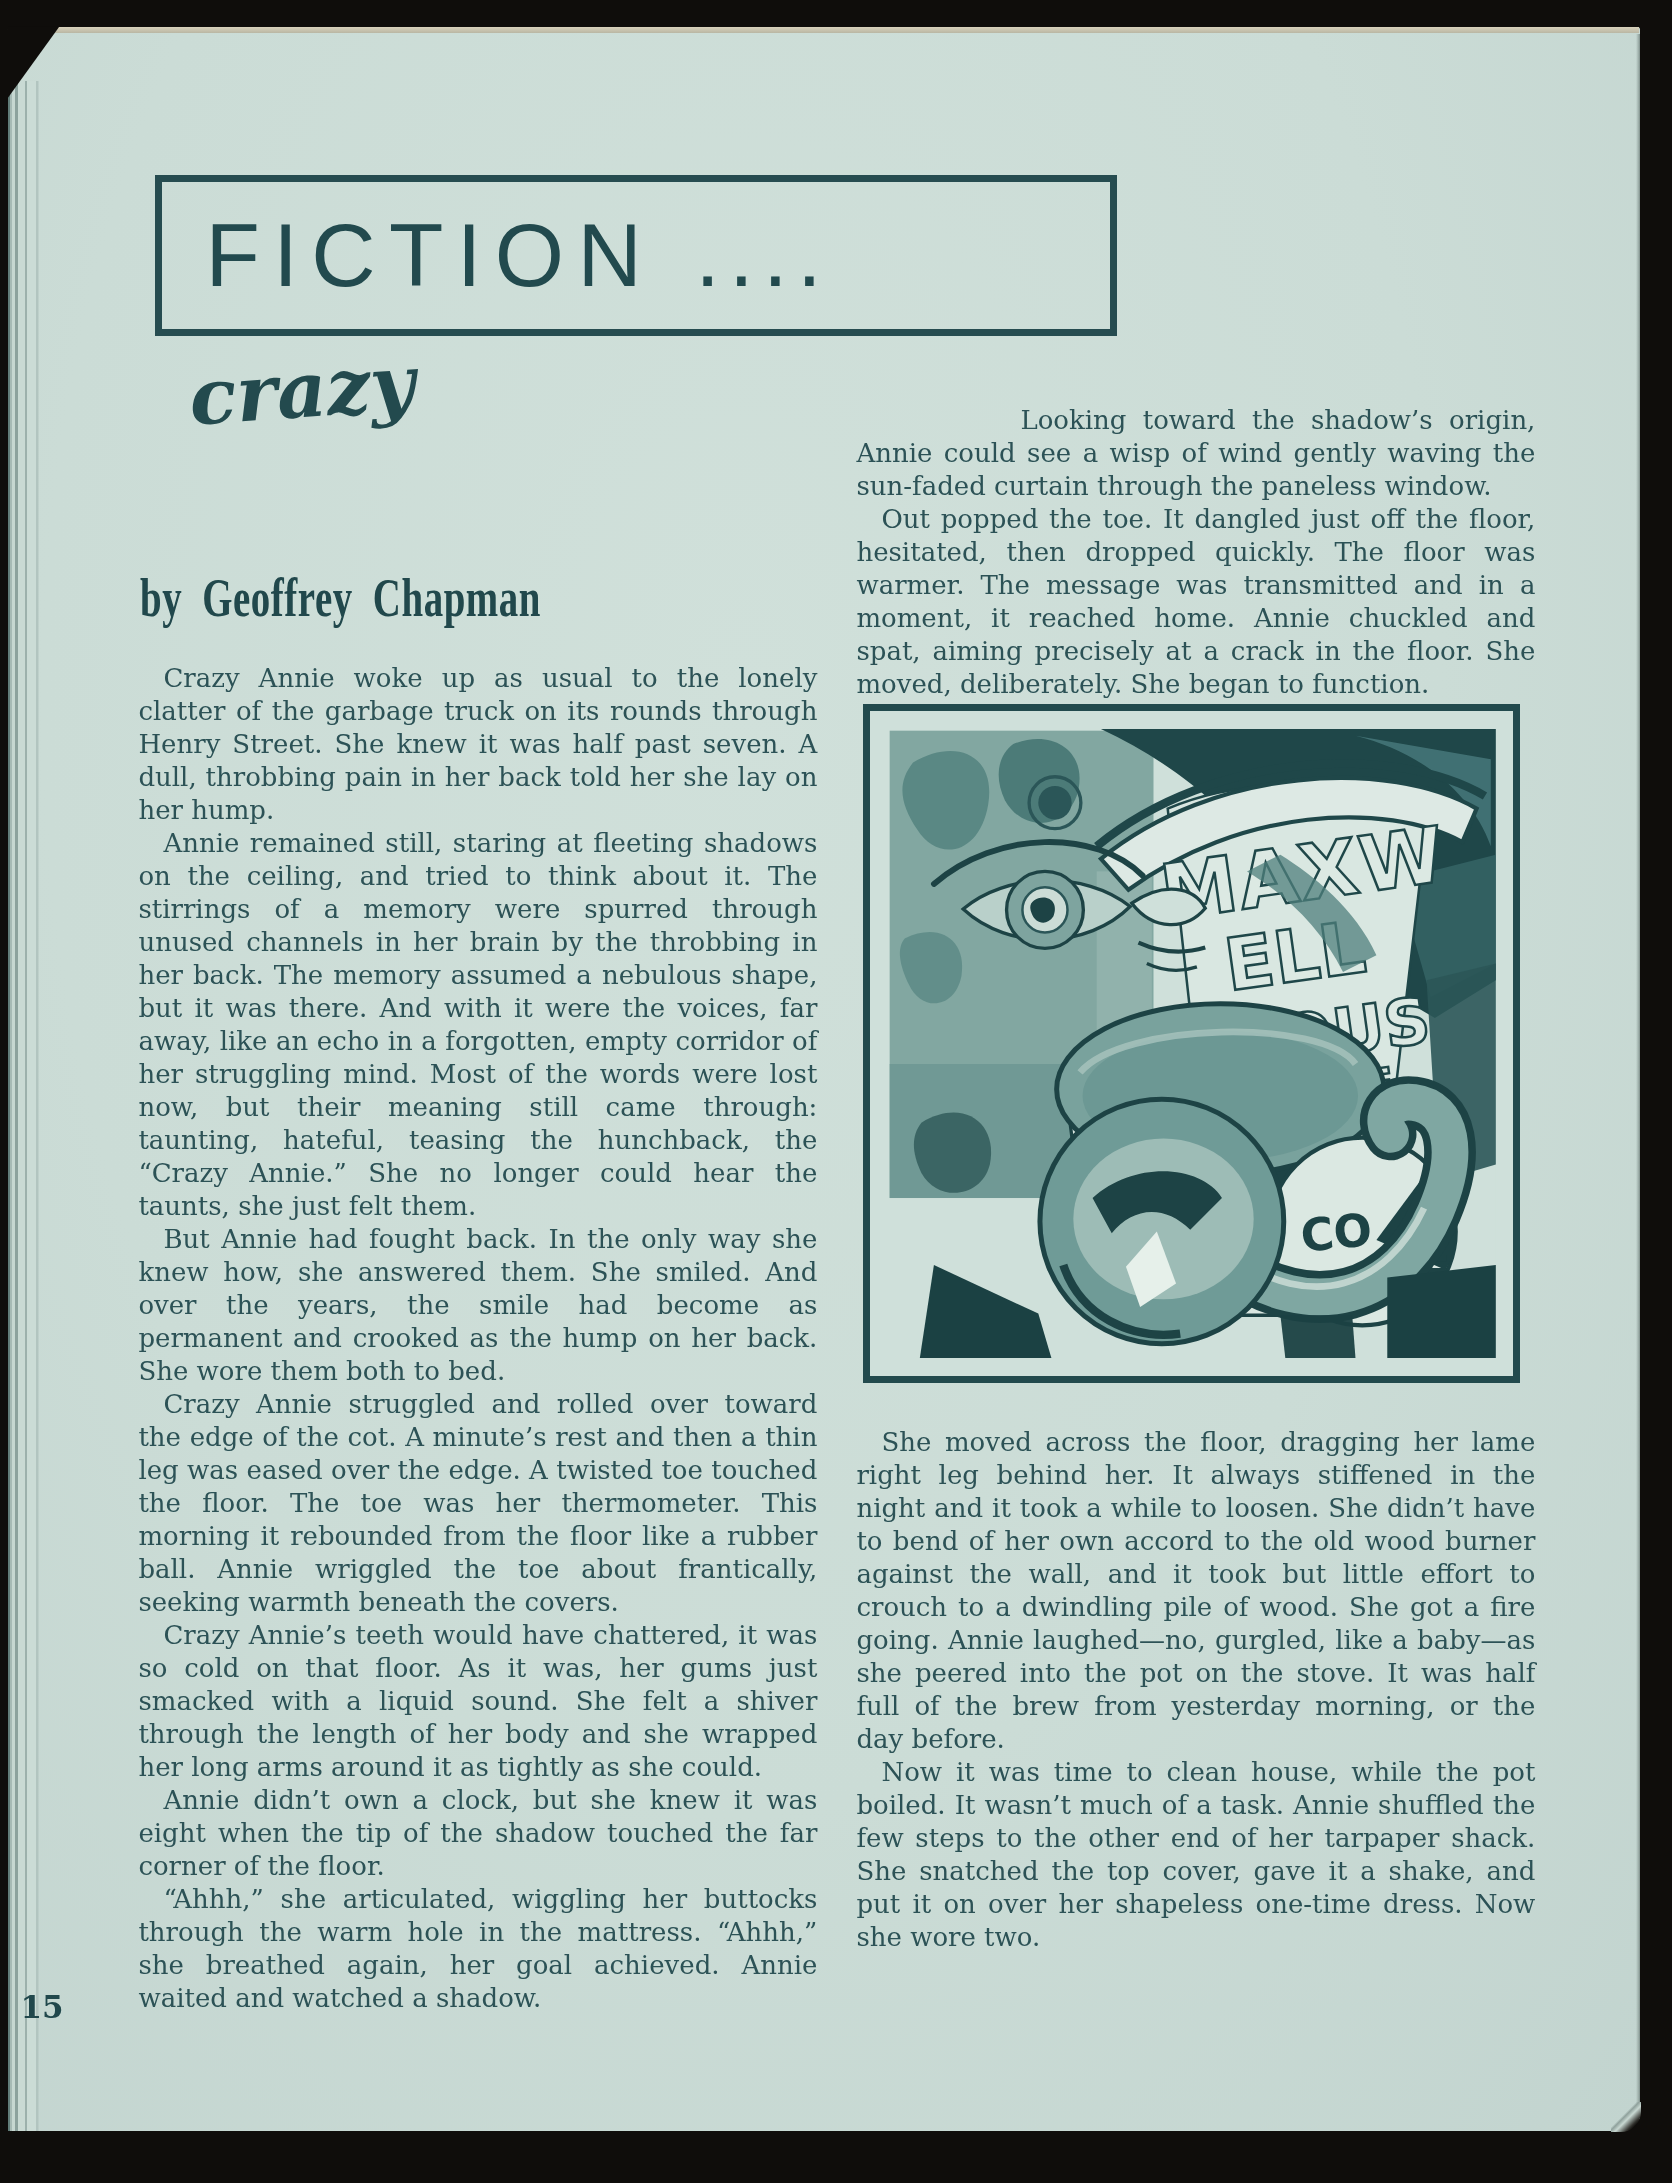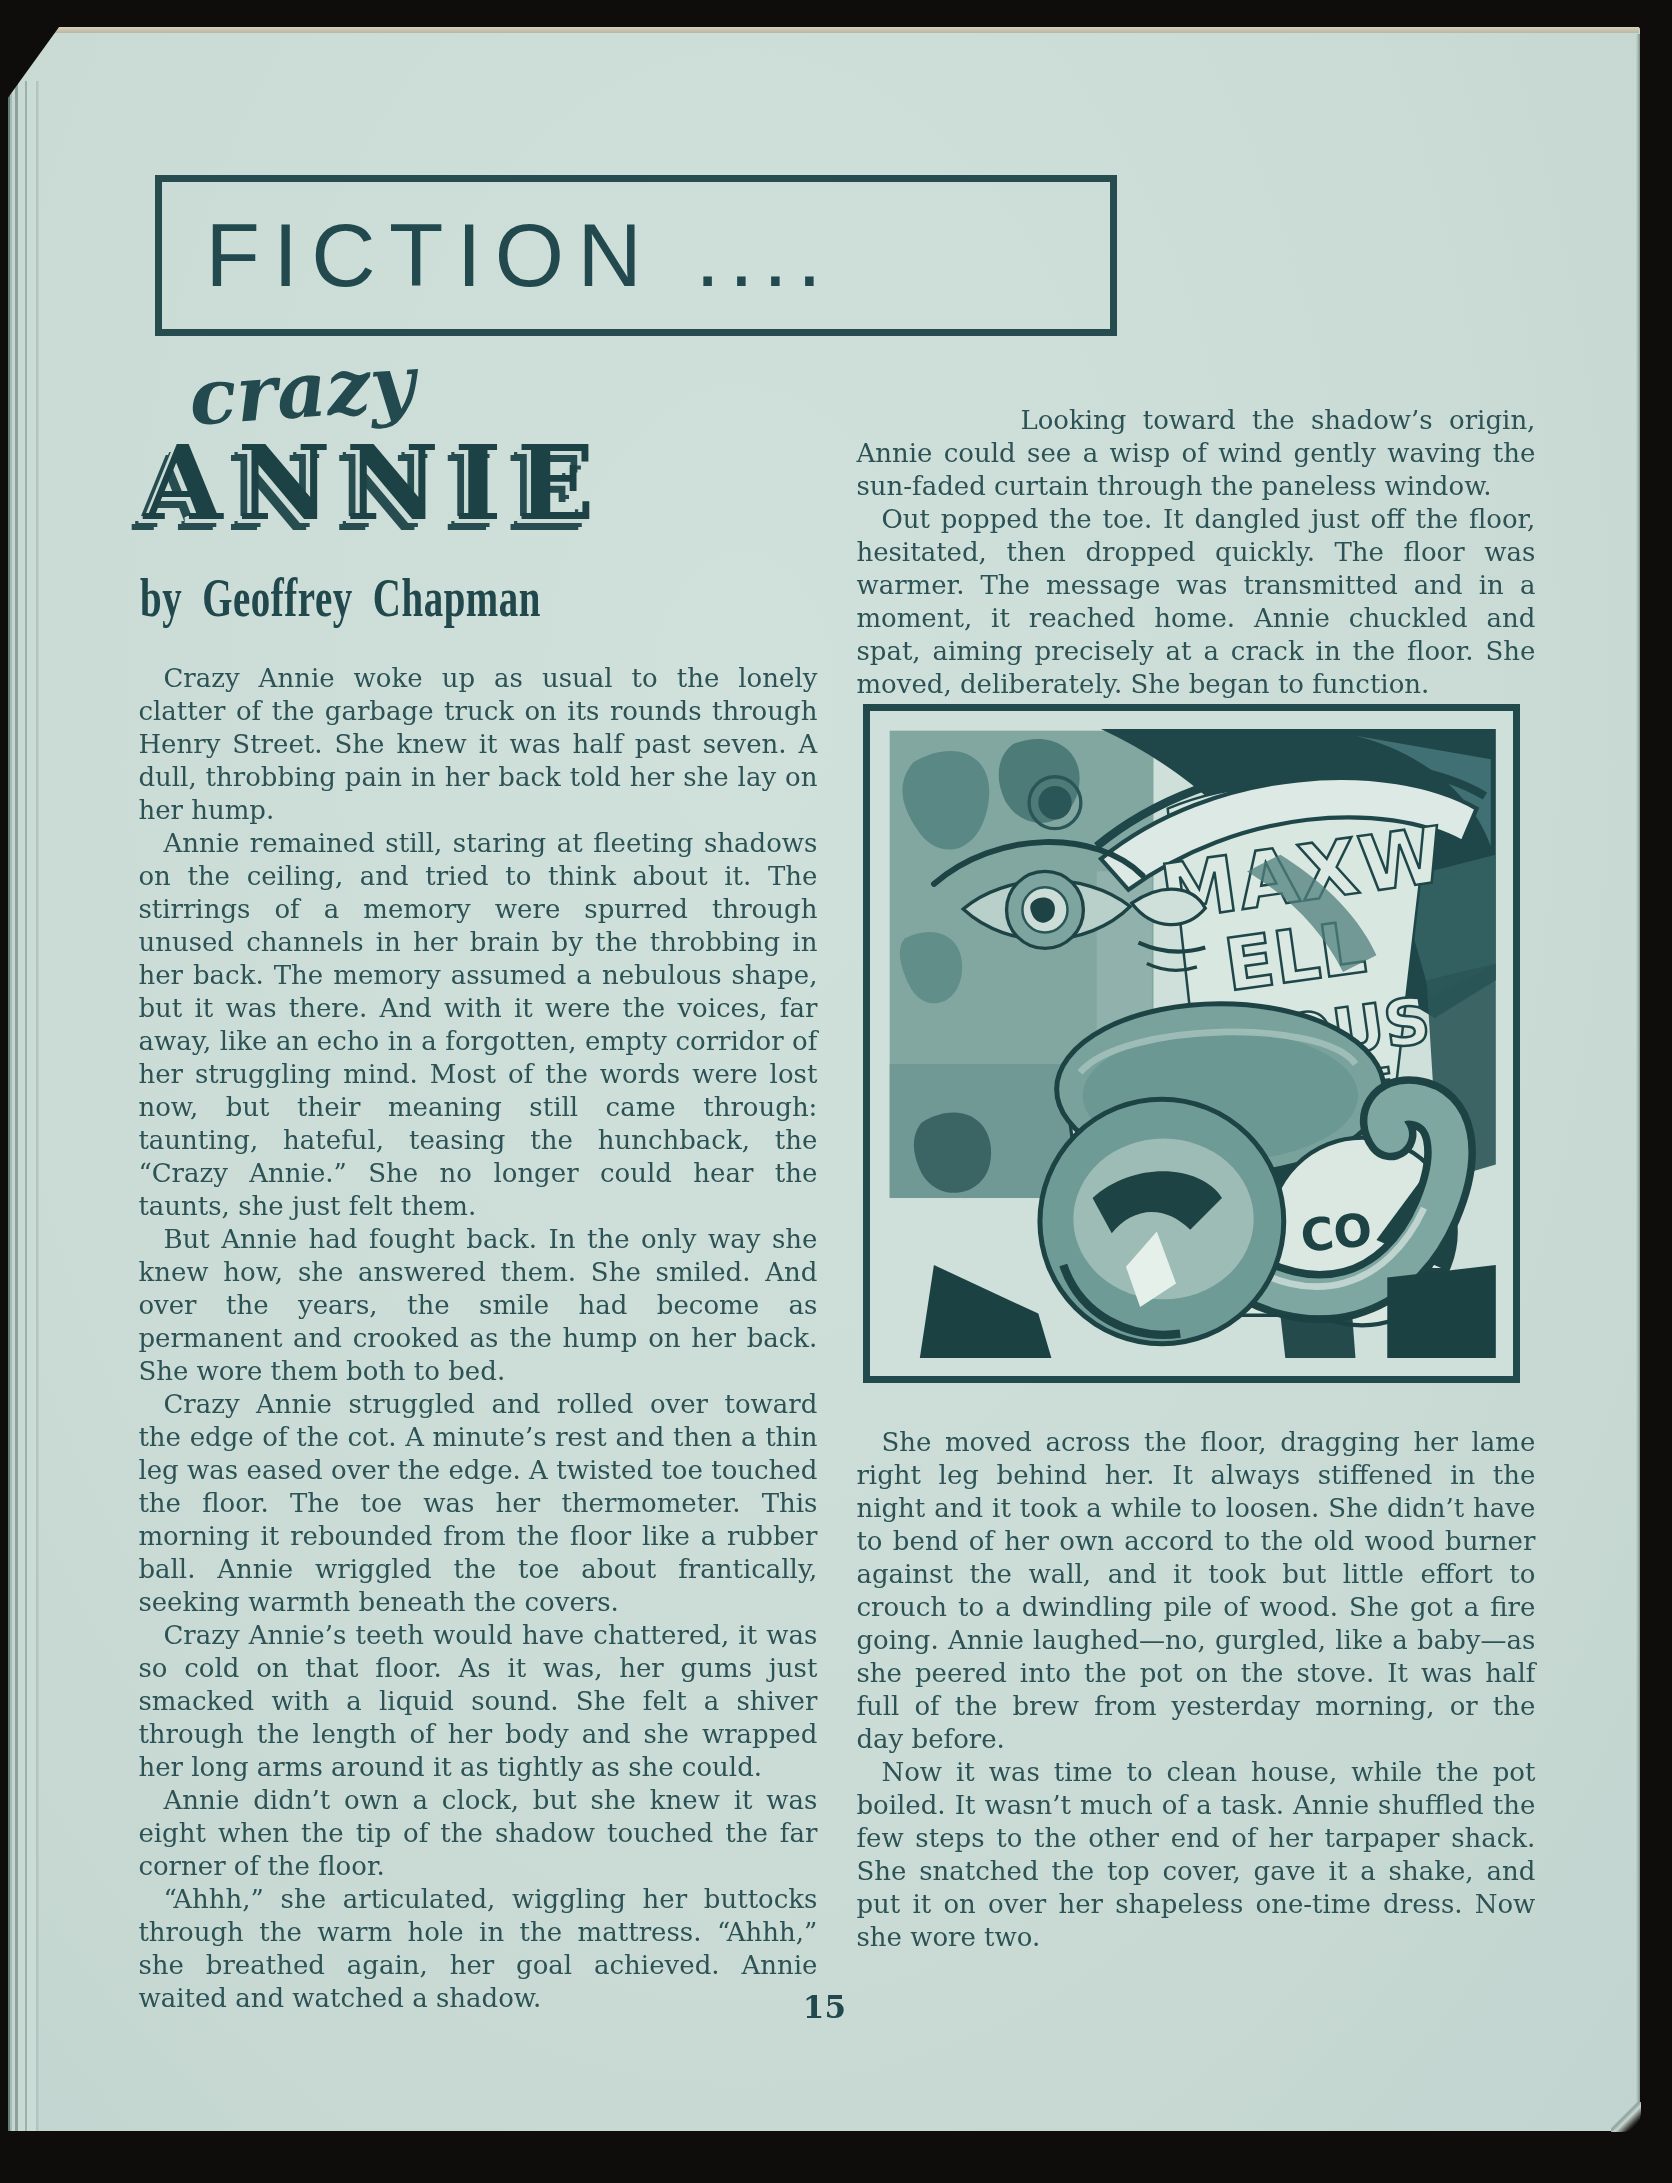--- a/index.html
+++ b/index.html
@@ -82,39 +82,38 @@
   .col p.continued{text-indent:164px;}
   .col-left{left:130px;top:599px;}
   .col-right-top{left:848px;top:341px;}
   .col-right-bottom{left:848px;top:1363px;}
   .illustration{
     position:absolute;left:855px;top:677px;width:657px;height:679px;
     box-sizing:border-box;border:7.5px solid #224a4d;background:#cfe0da;padding:17.6px;
   }
   .illustration svg{width:100%;height:100%;display:block;}
   .page-number{
-    position:absolute;left:0;width:1632px;top:1962px;text-align:center;
-    font-family:"DejaVu Serif",serif;font-weight:bold;font-size:31px;color:#21484c;
+    position:absolute;left:0;width:1632px;top:1962px;
+    font-family:"DejaVu Serif",serif;font-weight:bold;font-size:31px;color:#21484c;padding-left:12px;
   }
 </style>
 </head>
 <body>
 
 <div class="page">
   <div class="top-edge"></div>
   <div class="right-edge"></div>
   <div class="spine"></div>
   <div class="corner-black"></div>
 
   <div class="fiction-box">
     <div class="fiction-text"><span>FICTION</span><span class="fiction-dots">....</span></div>
   </div>
 
   <div class="title-script">crazy</div>
-  <div class="title-main">ANNIE</div>
   <div class="title-byline">by Geoffrey Chapman</div>
 
   <div class="col col-left">
     <p>Crazy Annie woke up as usual to the lonely clatter of the garbage truck on its rounds through Henry Street. She knew it was half past seven. A dull, throbbing pain in her back told her she lay on her hump.</p>
     <p>Annie remained still, staring at fleeting shadows on the ceiling, and tried to think about it. The stirrings of a memory were spurred through unused channels in her brain by the throbbing in her back. The memory assumed a nebulous shape, but it was there. And with it were the voices, far away, like an echo in a forgotten, empty corridor of her struggling mind. Most of the words were lost now, but their meaning still came through:  taunting, hateful, teasing the hunchback, the “Crazy Annie.” She no longer could hear the taunts, she just felt them.</p>
     <p>But Annie had fought back. In the only way she knew how, she answered them. She smiled. And over the years, the smile had become as permanent and crooked as the hump on her back. She wore them both to bed.</p>
     <p>Crazy Annie struggled and rolled over toward the edge of the cot. A minute’s rest and then a thin leg was eased over the edge. A twisted toe touched the floor. The toe was her thermometer. This morning it rebounded from the floor like a rubber ball. Annie wriggled the toe about frantically, seeking warmth beneath the covers.</p>
     <p>Crazy Annie’s teeth would have chattered, it was so cold on that floor. As it was, her gums just smacked with a liquid sound. She felt a shiver through the length of her body and she wrapped her long arms around it as tightly as she could.</p>
     <p>Annie didn’t own a clock, but she knew it was eight when the tip of the shadow touched the far corner of the floor.</p>
     <p>“Ahhh,” she articulated, wiggling her buttocks through the warm hole in the mattress. “Ahhh,” she breathed again, her goal achieved. Annie waited and watched a shadow.</p>

